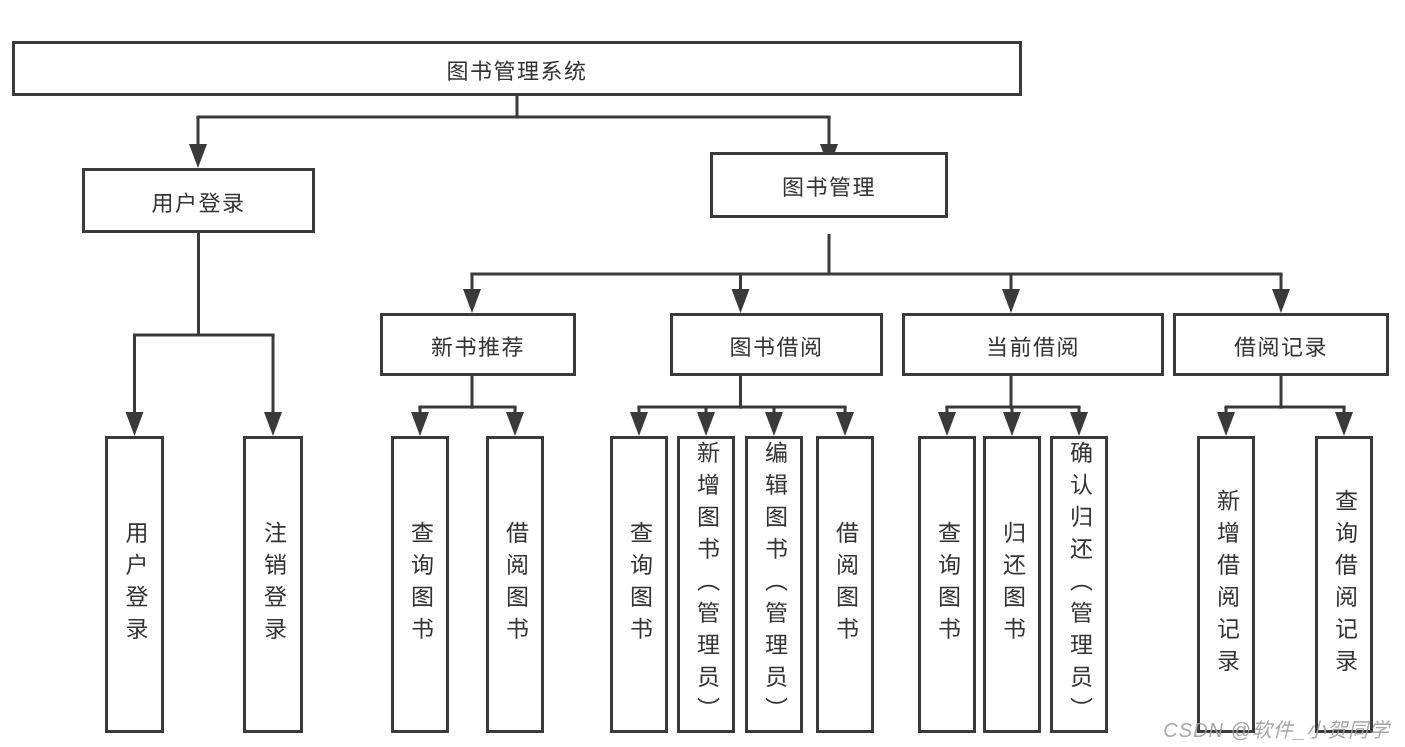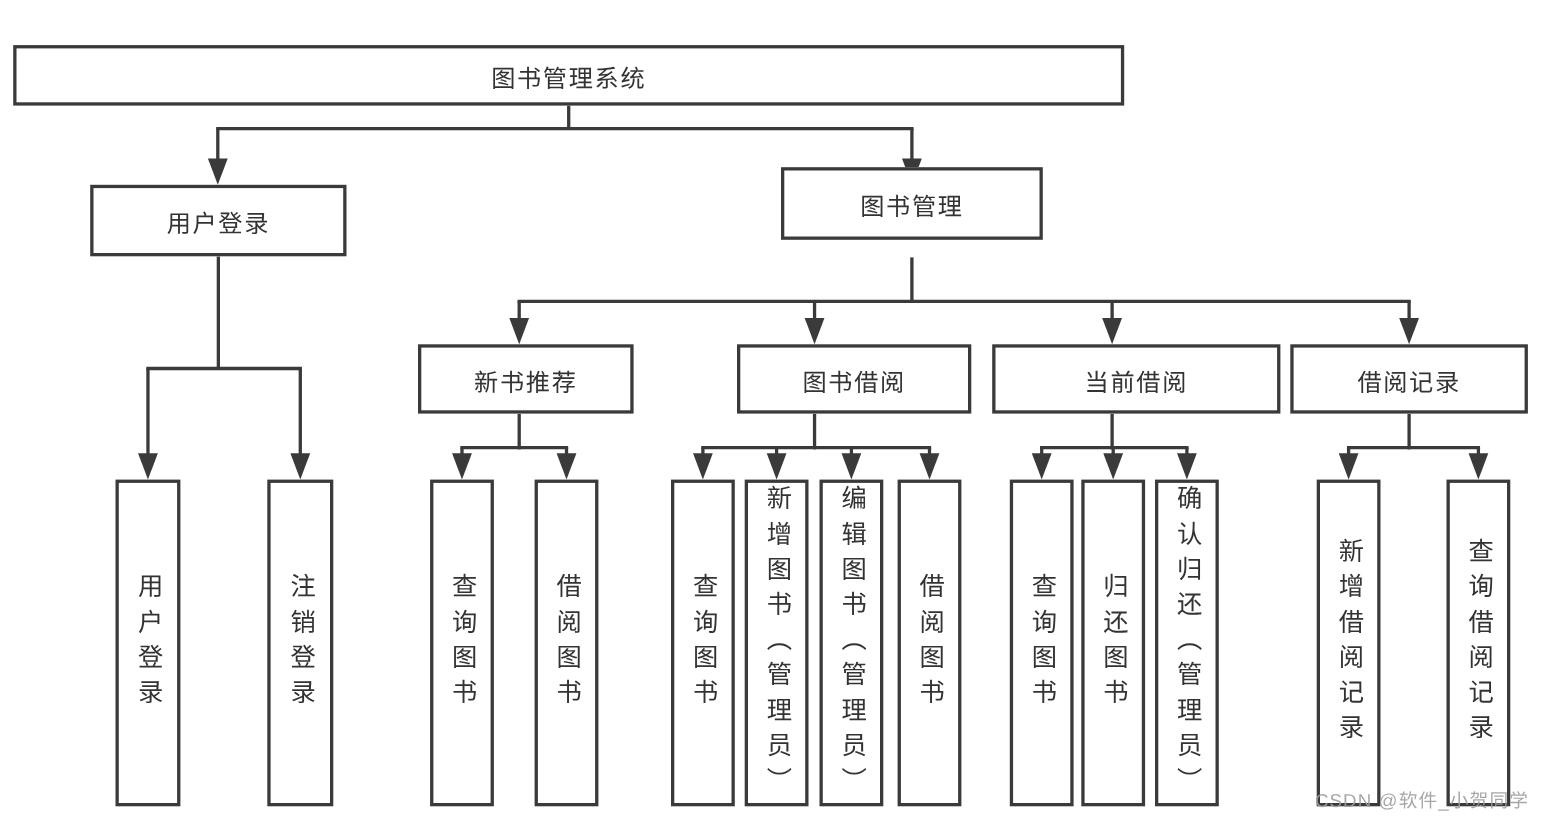--- a/index.html
+++ b/index.html
@@ -54,24 +54,25 @@
     white-space:nowrap;
   }
   .A1{left:105px;width:59px;}
   .A2{left:243px;width:60px;}
   .B1{left:391px;} .B2{left:486px;}
   .C1{left:610px;} .C2{left:677px;} .C3{left:745px;} .C4{left:816px;}
   .D1{left:918px;} .D2{left:983px;} .D3{left:1050px;}
   .E1{left:1197px;} .E2{left:1315px;}
   .watermark{
     position:absolute;right:15px;top:714px;
-    font-size:17px;letter-spacing:1px;
+    font-size:20px;letter-spacing:1px;
     color:var(--watermark);
     opacity:.9;
     z-index:5;
+    font-style:italic;
   }
 </style>
 </head>
 <body>
 
 <div class="stage">
 
   <svg class="connectors" viewBox="0 0 1405 747" xmlns="http://www.w3.org/2000/svg">
     <g stroke="currentColor" stroke-width="3" fill="none">
 

